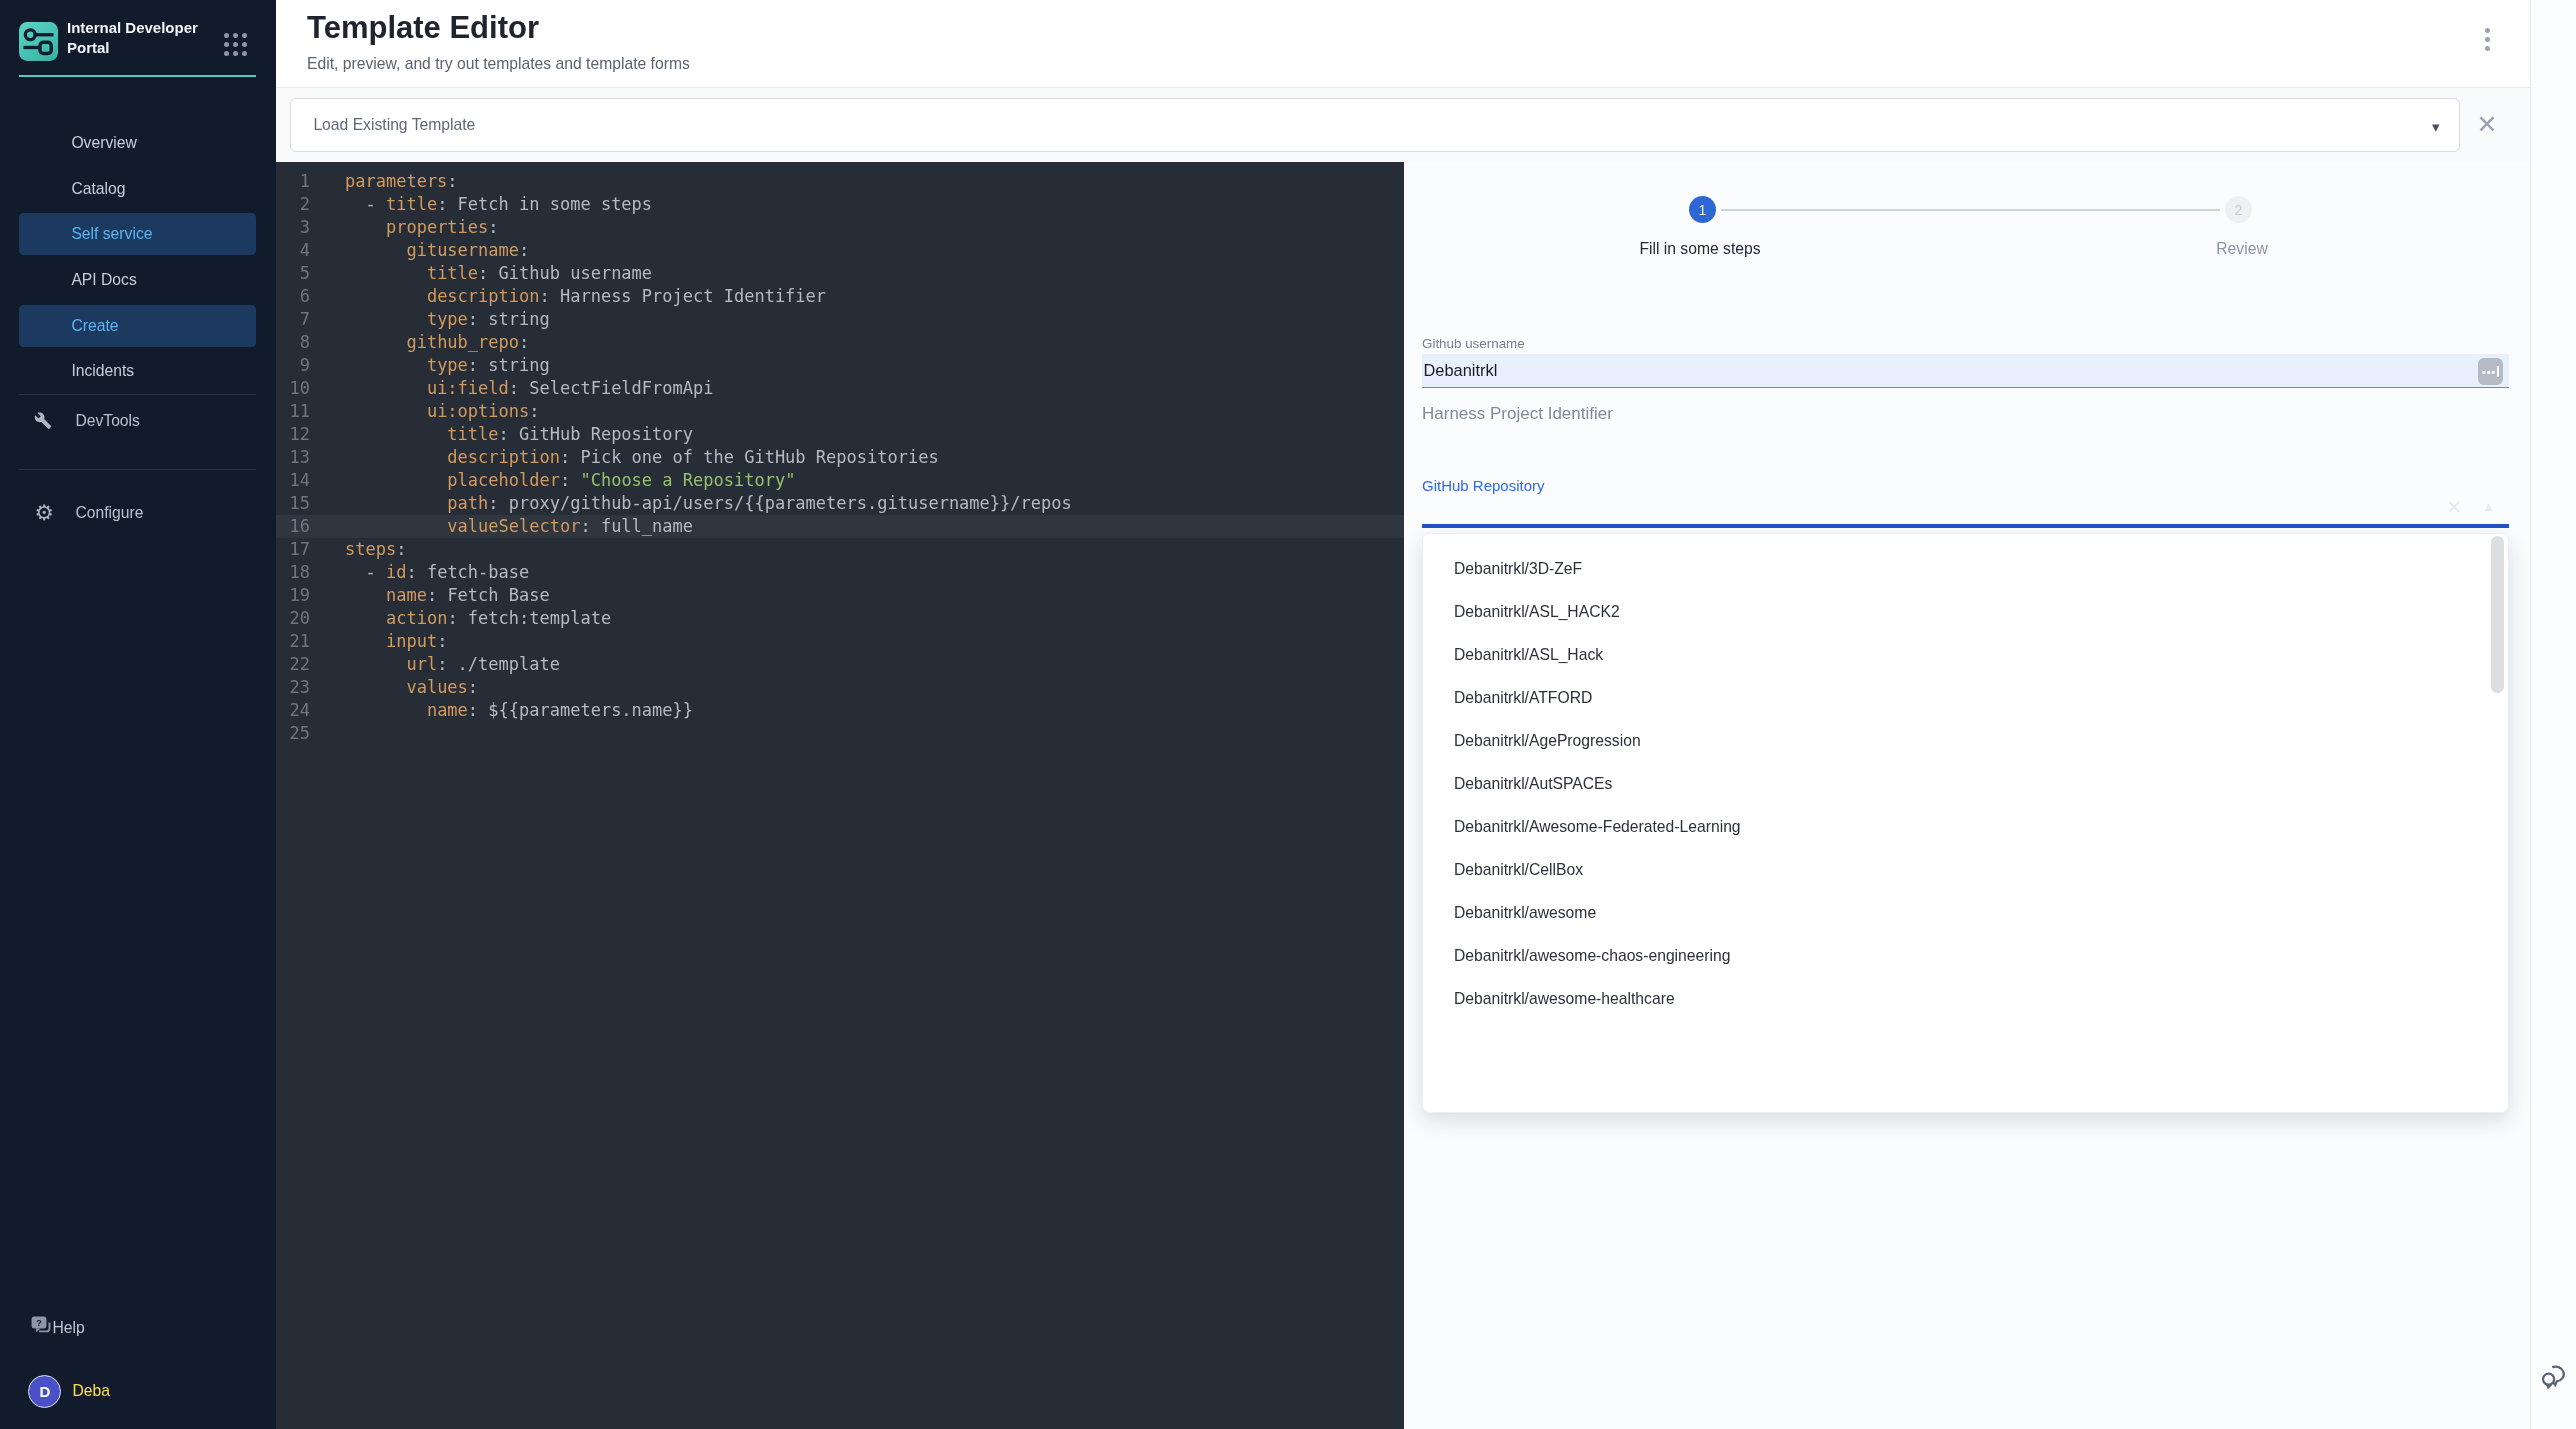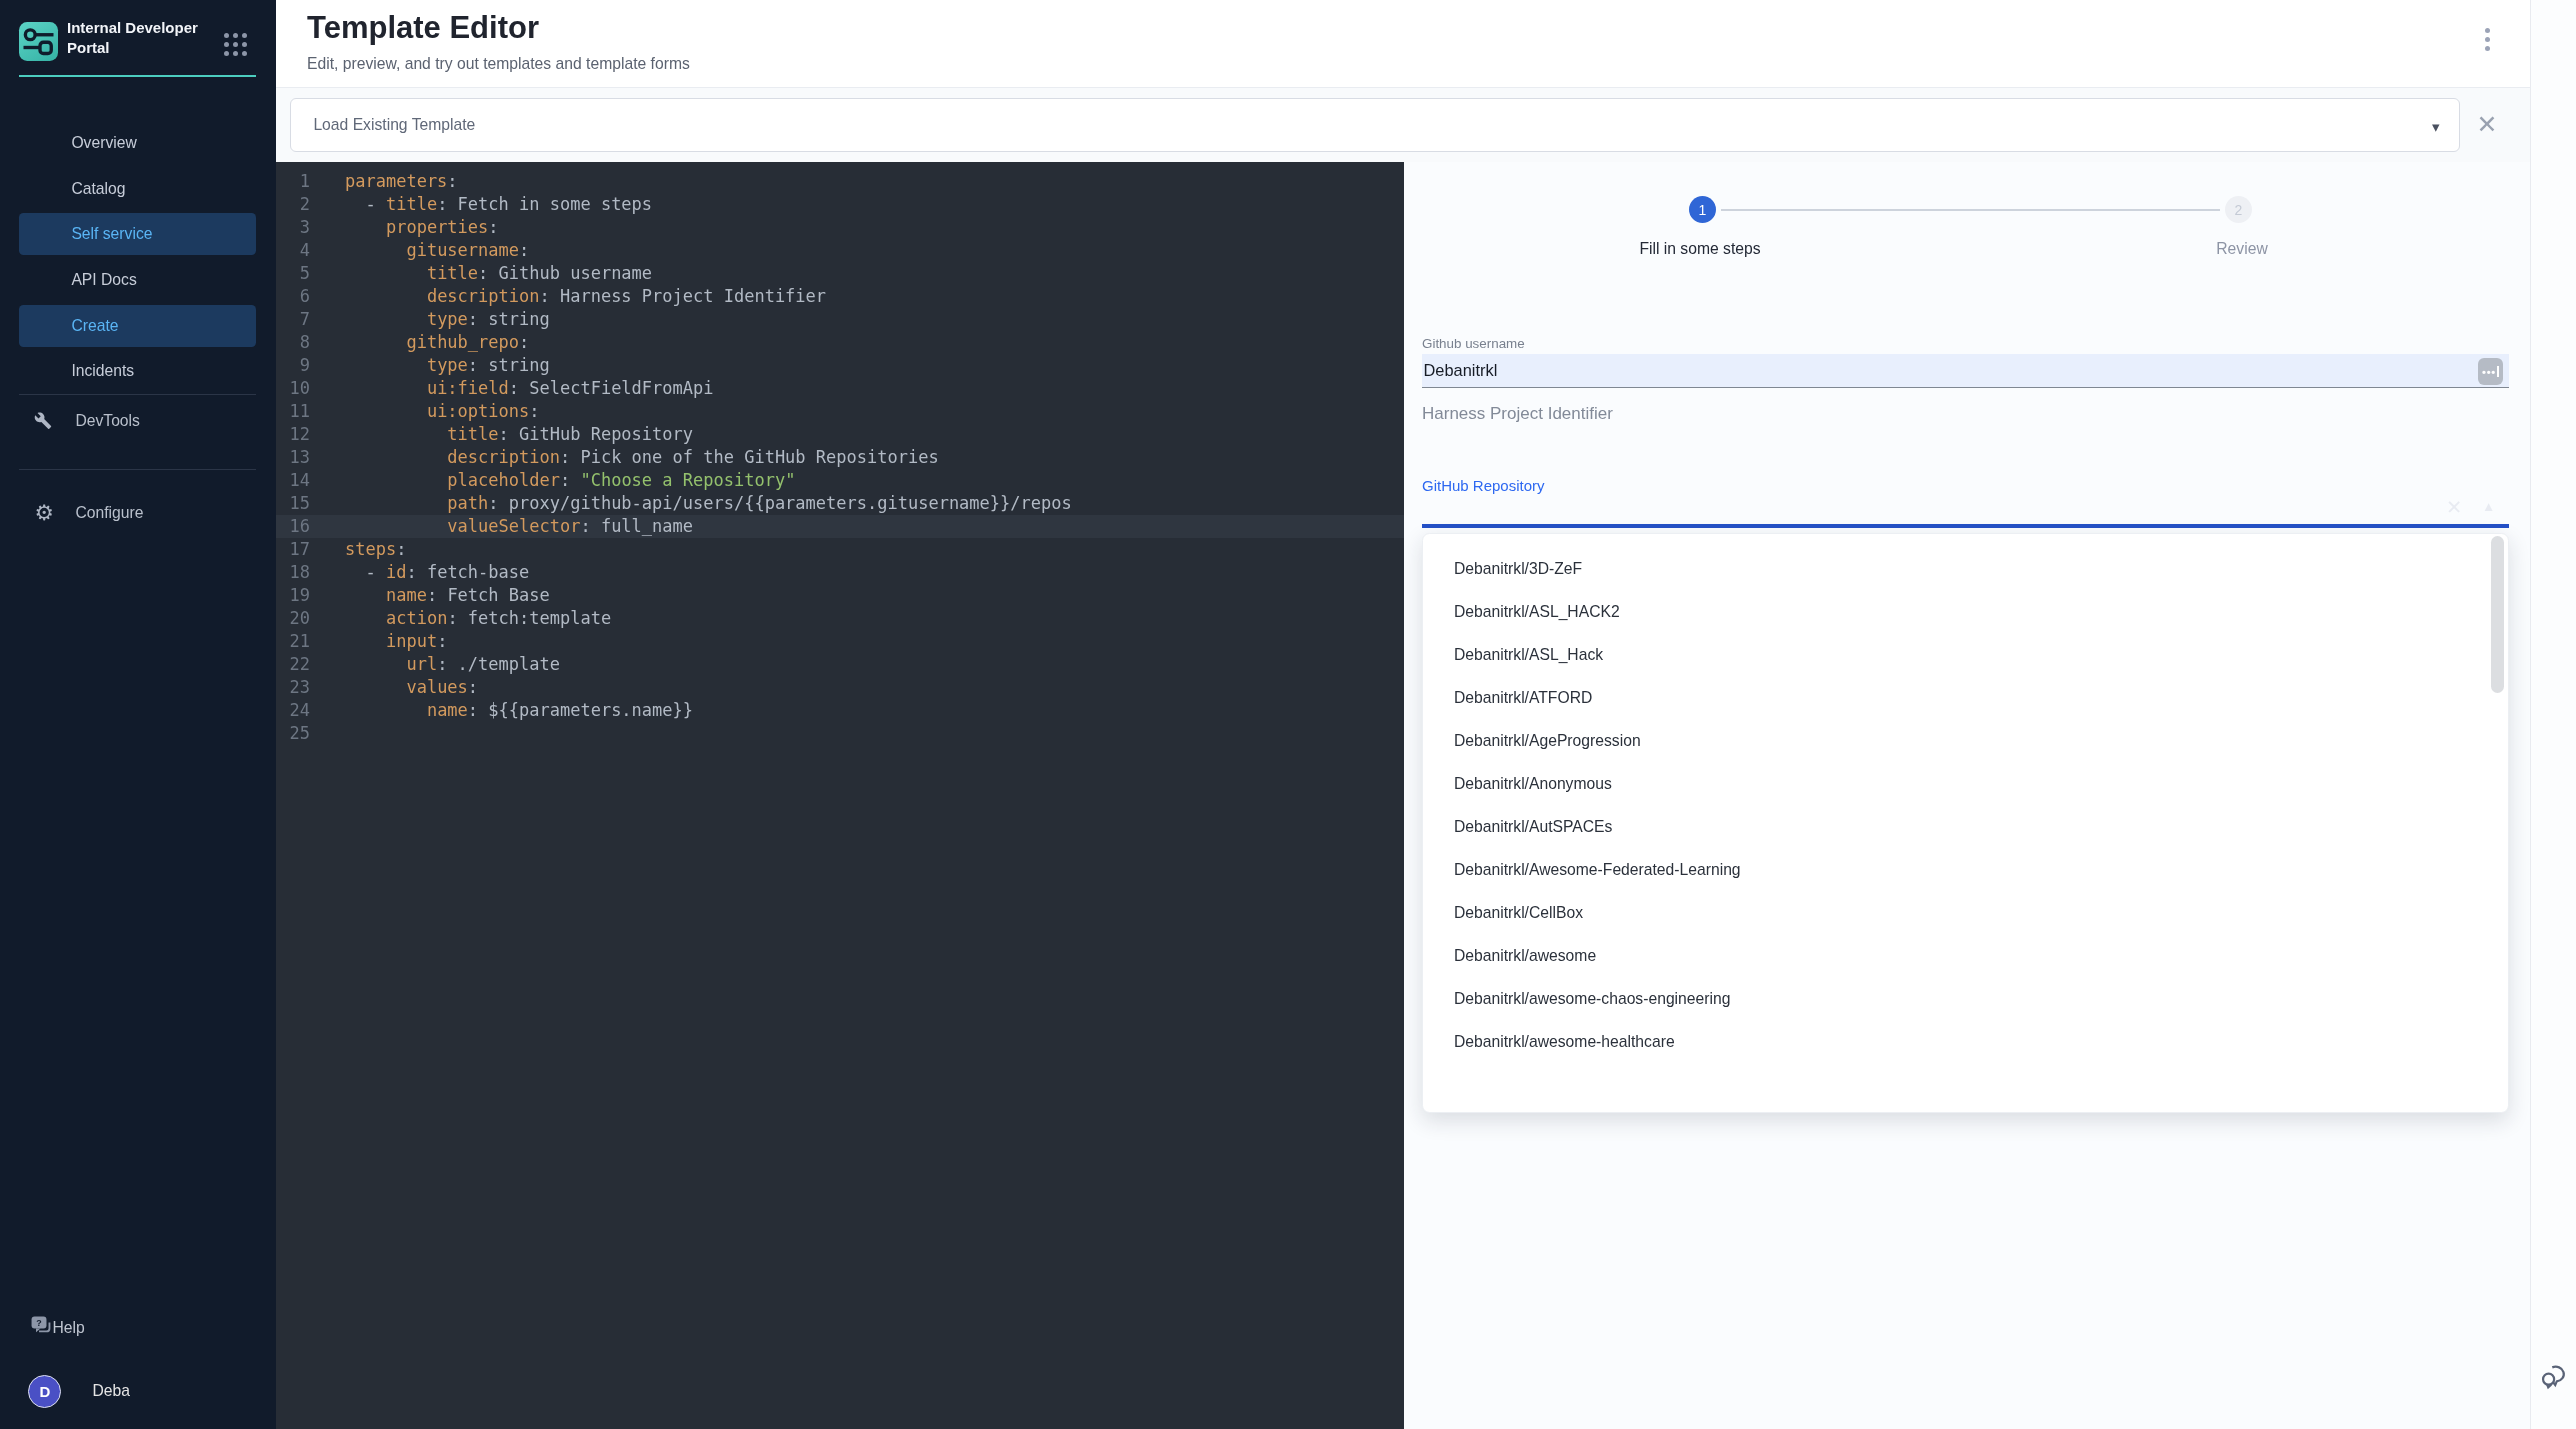--- a/index.html
+++ b/index.html
@@ -25,21 +25,21 @@
   .side-div { left:19.4px; width:237px; height:0.7px; background:#2b3547; }
   .tool-row { left:19.4px; width:237px; height:42px; display:flex; align-items:center; color:#b9c0cc; font-size:15.7px;gap:20px; }
   .tool-row .t-icon { width:33px; display:flex; justify-content:flex-start; padding-left:15px; }
   .tool-row .t-label { padding-left:3px; }
   .gear-glyph { font-size:21.6px; color:#aeb6c4; line-height:1; }
 
   .help-row { left:19.4px; top:1310px; width:237px; height:36px; display:flex; align-items:center; color:#c0c6d1; font-size:15.7px; }
   .user-row { left:19.4px; top:1371px; width:237px; height:40px; display:flex; align-items:center; }
   .avatar { width:33px; height:33px; border-radius:50%; background:#4a50c5; border:1.5px solid #dfe2f2;
             color:#fff; font-size:15px; font-weight:700; display:flex; align-items:center; justify-content:center; margin-left:9px; }
-  .user-name { margin-left:31px; color:#e5e5e5; font-size:15.7px; }
+  .user-name { margin-left:11px; color:#fde047; font-size:15.7px; }
 
   
   .header { left:276px; top:0; width:2300px; height:88px; background:#ffffff; border-bottom:0.7px solid #e9ecf1; }
   .page-title { left:307px; top:10.4px; font-size:31px; font-weight:700; color:#20242e; }
   .page-subtitle { left:307px; top:55px; font-size:15.7px; color:#5b6270; }
   .kebab { left:2484px; top:28px; width:6px; cursor:pointer; }
   .kebab i { display:block; width:5.2px; height:5.2px; border-radius:50%; background:#9ba3b7; margin-bottom:3.7px; }
 
   
   .toolbar { left:276px; top:88px; width:2254px; height:74px; background:#f8fafc; }
@@ -235,21 +235,20 @@
   <div class="faint-caret">▲</div>
   <div class="repo-underline"></div>
 
   <div class="dropdown">
     <div id="dd-options">
         <div class="dd-item">Debanitrkl/3D-ZeF</div>
         <div class="dd-item">Debanitrkl/ASL_HACK2</div>
         <div class="dd-item">Debanitrkl/ASL_Hack</div>
         <div class="dd-item">Debanitrkl/ATFORD</div>
         <div class="dd-item">Debanitrkl/AgeProgression</div>
-        <div class="dd-item">Debanitrkl/Anonymous</div>
         <div class="dd-item">Debanitrkl/AutSPACEs</div>
         <div class="dd-item">Debanitrkl/Awesome-Federated-Learning</div>
         <div class="dd-item">Debanitrkl/CellBox</div>
         <div class="dd-item">Debanitrkl/awesome</div>
         <div class="dd-item">Debanitrkl/awesome-chaos-engineering</div>
         <div class="dd-item">Debanitrkl/awesome-healthcare</div>
       </div>
     <div class="dd-scrollbar"></div>
   </div>
 </div>

